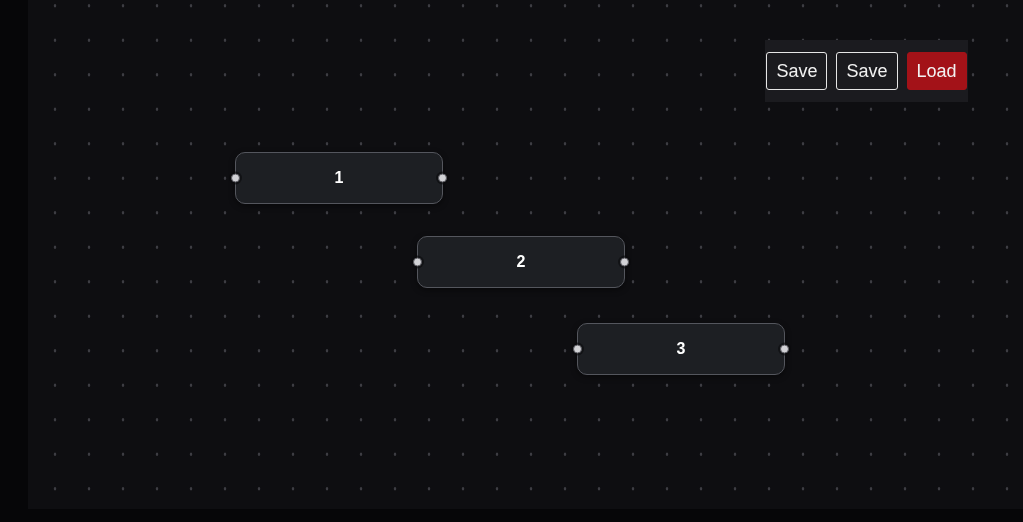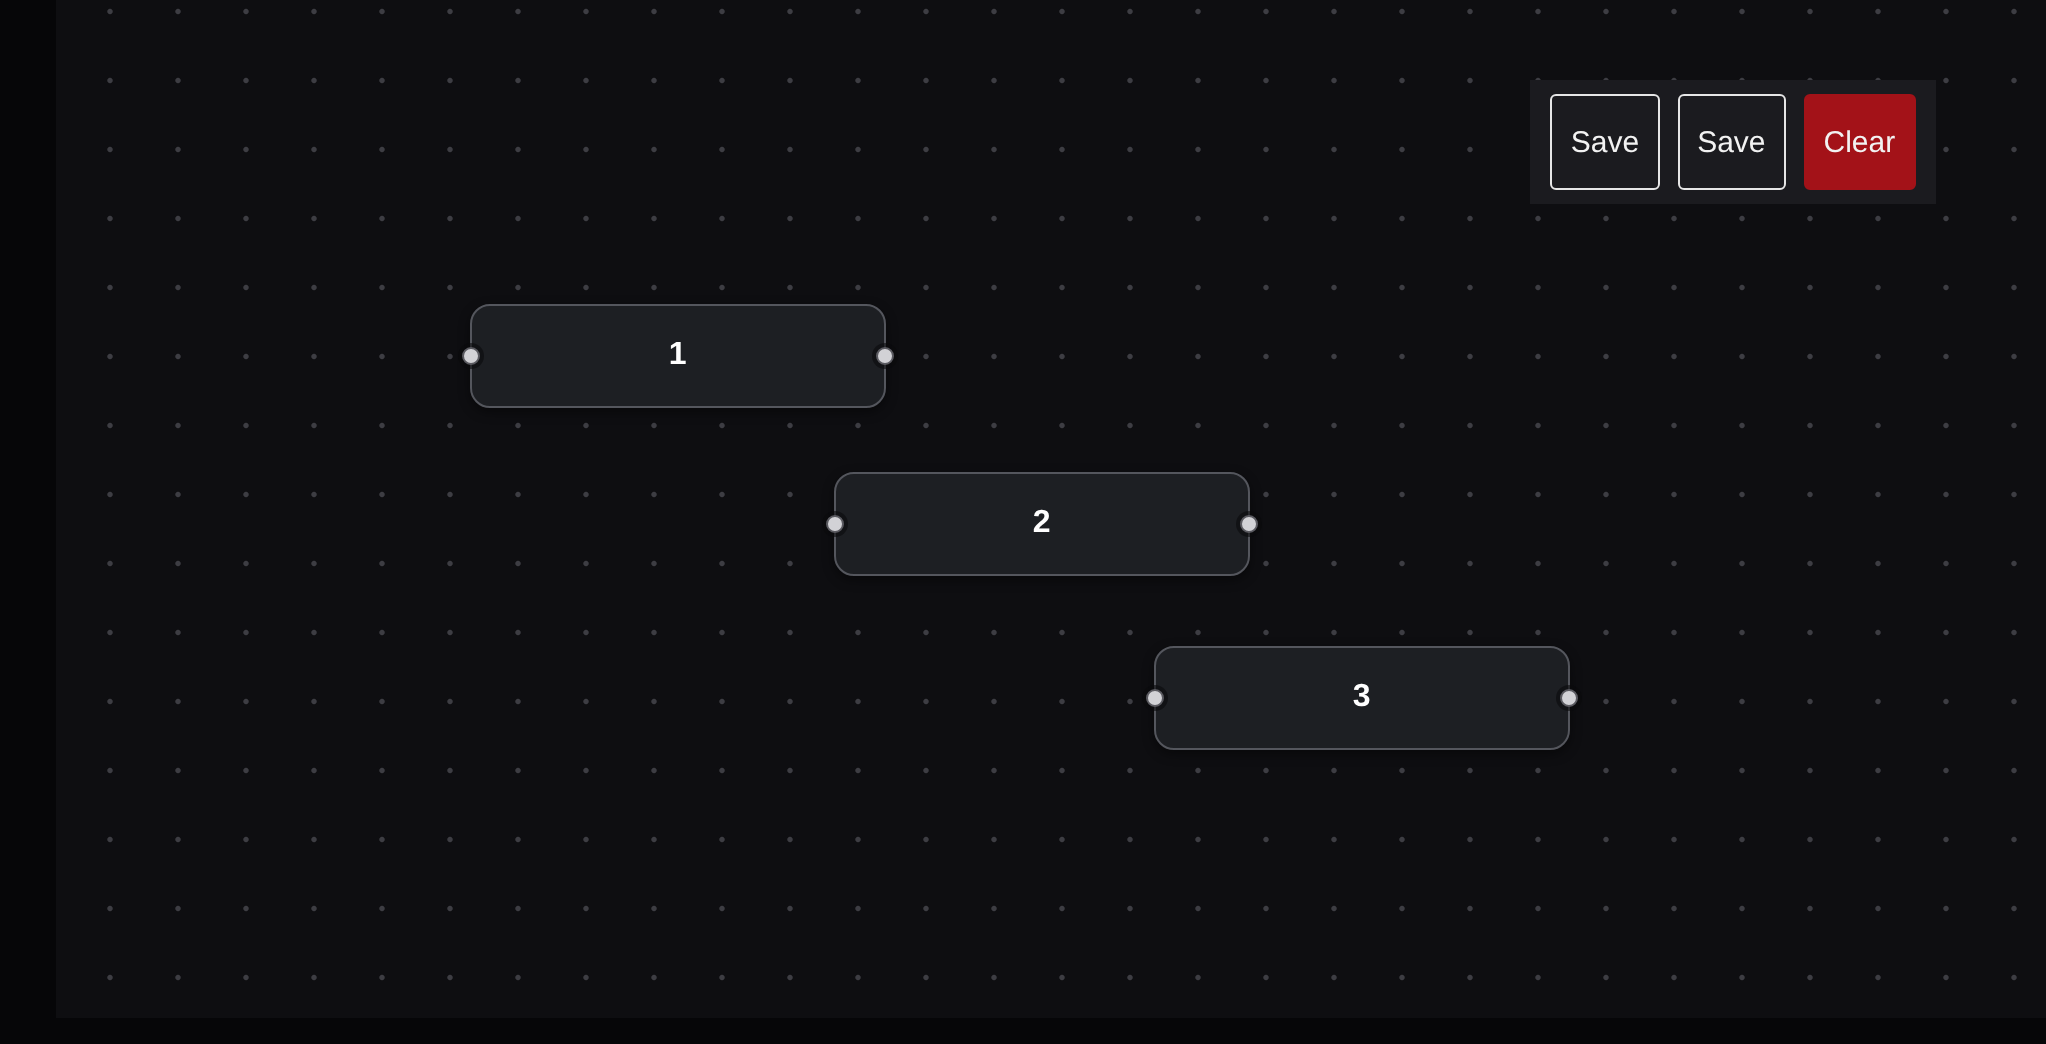--- a/index.html
+++ b/index.html
@@ -26,27 +26,27 @@
     left: 737px; top: 40px;          
     width: 203px; height: 62px;
     background: #1b1b1f;
     display: flex;
     align-items: center;
     justify-content: center;
     gap: 9px;
   }
   .btn {
     font-family: "Liberation Sans", sans-serif;
-    font-size: 15px;
+    font-size: 18px;
     color: #f2f2f2;
     background: #1b1b1f;
     border: 1px solid #e6e6e6;
     border-radius: 3px;
     padding: 5px 9px;
-    height: 48px;
+    height: 38px;
     cursor: pointer;
     line-height: 1;
   }
   .btn-danger {
     background: #a31218;
     border-color: #a31218;
   }
 
   
   .node {
@@ -81,21 +81,21 @@
   .port-right { right: -5px; }
 </style>
 </head>
 <body>
 
 <div class="stage">
 
   <div class="toolbar">
     <button class="btn">Save</button>
     <button class="btn">Save</button>
-    <button class="btn btn-danger">Clear</button>
+    <button class="btn btn-danger">Load</button>
   </div>
 
   <div class="node" style="left: 207px; top: 152px;">
     <span class="port port-left"></span>
     <span class="node-label">1</span>
     <span class="port port-right"></span>
   </div>
 
   <div class="node" style="left: 389px; top: 236px;">
     <span class="port port-left"></span>

